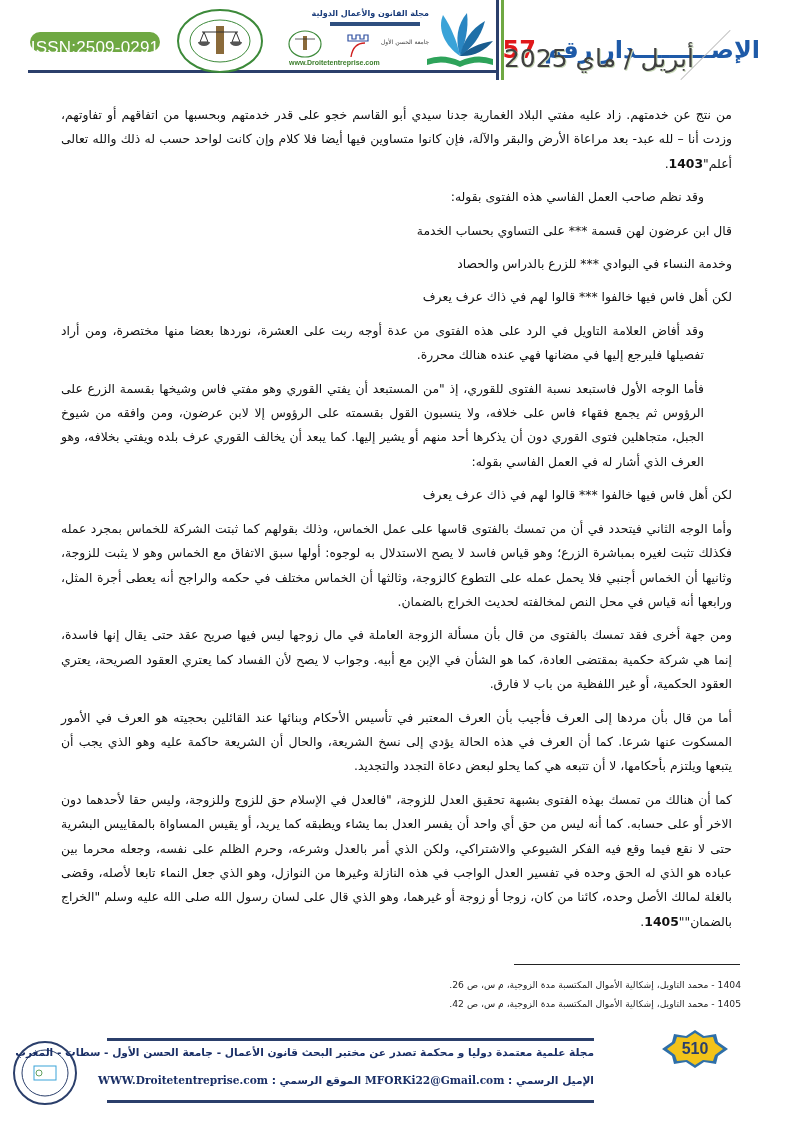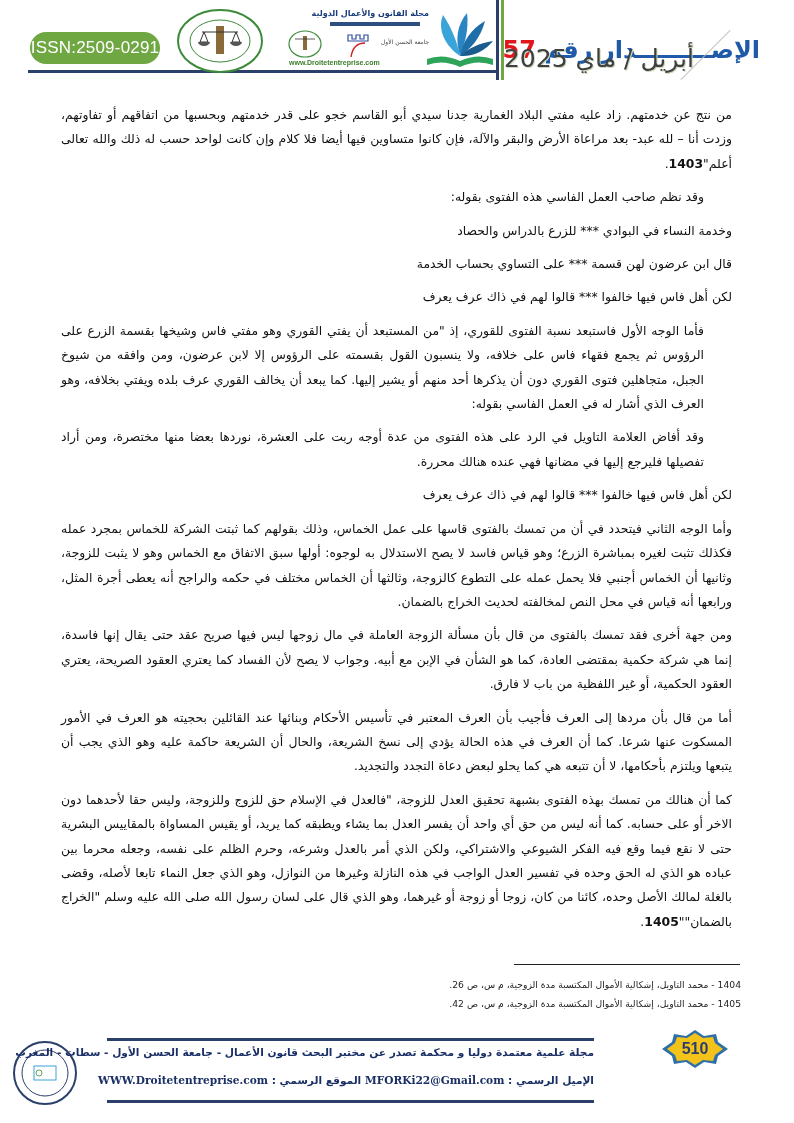--- a/index.html
+++ b/index.html
@@ -1,20 +1,20 @@
 <!DOCTYPE html>
 <html><head>
 <meta charset="utf-8">
 <style>
   html, body { margin: 0; padding: 0; background: #ffffff; }
   body { width: 794px; height: 1123px; position: relative; overflow: hidden; font-family: "DejaVu Sans", sans-serif; color: #111; }
 
   
   .header { position: absolute; left: 0; top: 0; width: 794px; height: 82px; }
-  .issn { position: absolute; left: 30px; top: 32px; width: 130px; height: 32px; border-radius: 16px; background: #6fa843; color: #fff; font-family: "Liberation Sans", sans-serif; font-size: 17px; line-height: 32px; text-align: center; letter-spacing: 0.2px; }
+  .issn { position: absolute; left: 30px; top: 32px; width: 130px; height: 20px; border-radius: 16px; background: #6fa843; color: #fff; font-family: "Liberation Sans", sans-serif; font-size: 17px; line-height: 32px; text-align: center; letter-spacing: 0.2px; }
   .header-rule { position: absolute; left: 28px; top: 70px; width: 470px; height: 3px; background: #2b3f6b; }
   .lab-logo { position: absolute; left: 176px; top: 8px; width: 88px; height: 66px; }
   .journal-logo { position: absolute; left: 285px; top: 5px; width: 210px; height: 66px; }
   .journal-logo .jtitle { position: absolute; right: 66px; top: 4px; font-size: 8px; color: #1a3c7a; font-weight: bold; white-space: nowrap; direction: rtl; }
   .journal-logo .jband { position: absolute; left: 45px; top: 17px; width: 90px; height: 4px; background: #2e4f7f; }
   .journal-logo .jurl { position: absolute; left: 4px; top: 54px; font-size: 7px; color: #3a7d2a; font-weight: bold; font-family: "Liberation Sans", sans-serif; }
   .journal-logo .juniv { position: absolute; left: 96px; top: 33px; font-size: 6px; color: #444; direction: rtl; }
   .vbar1 { position: absolute; left: 496px; top: 0; width: 3px; height: 80px; background: #2b3f6b; }
   .vbar2 { position: absolute; left: 501px; top: 0; width: 3px; height: 80px; background: #6fa843; }
   .issue-num { position: absolute; right: 34px; top: 4px; direction: rtl; font-size: 24px; font-weight: bold; color: #1e5aa8; font-family: "DejaVu Sans", sans-serif; white-space: nowrap; margin-top: 32px; }
@@ -92,25 +92,25 @@
     <span>الإصـــــــــدار رقم</span>
     <span class="num">57</span>
   </div>
   <div class="issue-date">أبريل / ماي 2025</div>
   <div class="diag"></div>
 </div>
 
 <div class="content">
   <p><span>من نتج عن خدمتهم. زاد عليه مفتي البلاد الغمارية جدنا سيدي أبو القاسم خجو على قدر خدمتهم وبحسبها من اتفاقهم أو تفاوتهم، وزدت أنا – لله عبد- بعد مراعاة الأرض والبقر والآلة، فإن كانوا متساوين فيها أيضا فلا كلام وإن كانت لواحد حسب له ذلك والله تعالى أعلم"</span><b>1403</b><span>.</span></p>
   <p class="ind">وقد نظم صاحب العمل الفاسي هذه الفتوى بقوله:</p>
+  <p class="verse">قال ابن عرضون لهن قسمة *** على التساوي بحساب الخدمة</p>
   <p class="verse">وخدمة النساء في البوادي *** للزرع بالدراس والحصاد</p>
-  <p class="verse">قال ابن عرضون لهن قسمة *** على التساوي بحساب الخدمة</p>
   <p class="verse">لكن أهل فاس فيها خالفوا *** قالوا لهم في ذاك عرف يعرف</p>
+  <p class="ind">وقد أفاض العلامة التاويل في الرد على هذه الفتوى من عدة أوجه ربت على العشرة، نوردها بعضا منها مختصرة، ومن أراد تفصيلها فليرجع إليها في مضانها فهي عنده هنالك محررة.</p>
   <p class="ind">فأما الوجه الأول فاستبعد نسبة الفتوى للقوري، إذ "من المستبعد أن يفتي القوري وهو مفتي فاس وشيخها بقسمة الزرع على الرؤوس ثم يجمع فقهاء فاس على خلافه، ولا ينسبون القول بقسمته على الرؤوس إلا لابن عرضون، ومن وافقه من شيوخ الجبل، متجاهلين فتوى القوري دون أن يذكرها أحد منهم أو يشير إليها. كما يبعد أن يخالف القوري عرف بلده ويفتي بخلافه، وهو العرف الذي أشار له في العمل الفاسي بقوله:</p>
-  <p class="ind">وقد أفاض العلامة التاويل في الرد على هذه الفتوى من عدة أوجه ربت على العشرة، نوردها بعضا منها مختصرة، ومن أراد تفصيلها فليرجع إليها في مضانها فهي عنده هنالك محررة.</p>
   <p class="verse">لكن أهل فاس فيها خالفوا *** قالوا لهم في ذاك عرف يعرف</p>
   <p>وأما الوجه الثاني فيتحدد في أن من تمسك بالفتوى قاسها على عمل الخماس، وذلك بقولهم كما ثبتت الشركة للخماس بمجرد عمله فكذلك تثبت لغيره بمباشرة الزرع؛ وهو قياس فاسد لا يصح الاستدلال به لوجوه: أولها سبق الاتفاق مع الخماس وهو لا يثبت للزوجة، وثانيها أن الخماس أجنبي فلا يحمل عمله على التطوع كالزوجة، وثالثها أن الخماس مختلف في حكمه والراجح أنه يعطى أجرة المثل، ورابعها أنه قياس في محل النص لمخالفته لحديث الخراج بالضمان.</p>
   <p>ومن جهة أخرى فقد تمسك بالفتوى من قال بأن مسألة الزوجة العاملة في مال زوجها ليس فيها صريح عقد حتى يقال إنها فاسدة، إنما هي شركة حكمية بمقتضى العادة، كما هو الشأن في الإبن مع أبيه. وجواب لا يصح لأن الفساد كما يعتري العقود الصريحة، يعتري العقود الحكمية، أو غير اللفظية من باب لا فارق.</p>
   <p>أما من قال بأن مردها إلى العرف فأجيب بأن العرف المعتبر في تأسيس الأحكام وبنائها عند القائلين بحجيته هو العرف في الأمور المسكوت عنها شرعا. كما أن العرف في هذه الحالة يؤدي إلى نسخ الشريعة، والحال أن الشريعة حاكمة عليه وهو الذي يجب أن يتبعها ويلتزم بأحكامها، لا أن تتبعه هي كما يحلو لبعض دعاة التجدد والتجديد.</p>
   <p><span>كما أن هنالك من تمسك بهذه الفتوى بشبهة تحقيق العدل للزوجة، "فالعدل في الإسلام حق للزوج وللزوجة، وليس حقا لأحدهما دون الاخر أو على حسابه. كما أنه ليس من حق أي واحد أن يفسر العدل بما يشاء ويطبقه كما يريد، أو يقيس المساواة بالمقاييس البشرية حتى لا نقع فيما وقع فيه الفكر الشيوعي والاشتراكي، ولكن الذي أمر بالعدل وشرعه، وحرم الظلم على نفسه، وجعله محرما بين عباده هو الذي له الحق وحده في تفسير العدل الواجب في هذه النازلة وغيرها من النوازل، وهو الذي جعل النماء تابعا لأصله، وقضى بالغلة لمالك الأصل وحده، كائنا من كان، زوجا أو زوجة أو غيرهما، وهو الذي قال على لسان رسول الله صلى الله عليه وسلم "الخراج بالضمان""</span><b>1405</b><span>.</span></p>
 </div>
 
 <div class="fn-rule"></div>
 <div class="footnotes">
   <p>1404 - محمد التاويل، إشكالية الأموال المكتسبة مدة الزوجية، م س، ص 26.</p>

